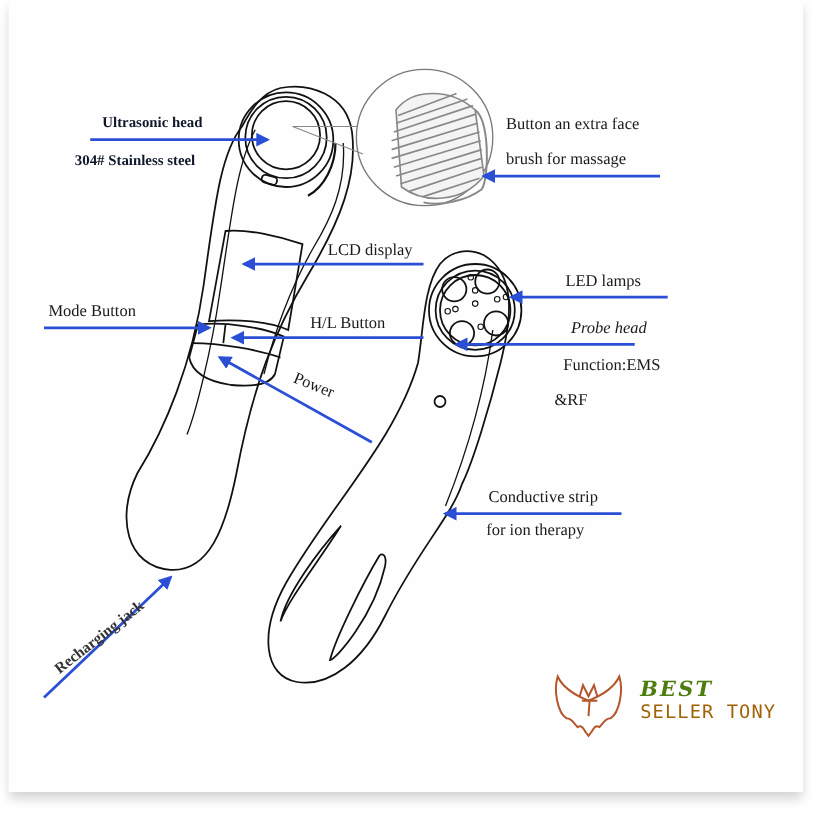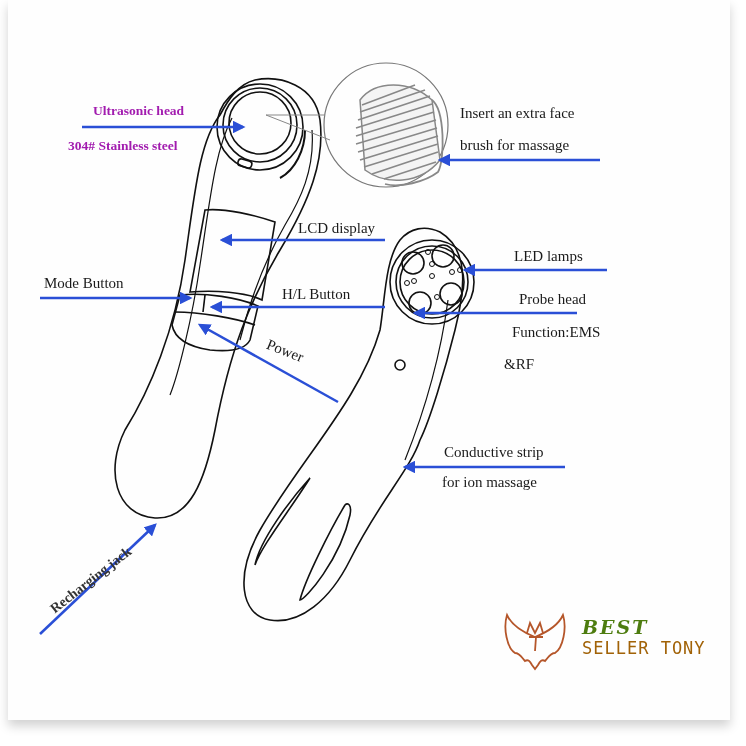--- a/index.html
+++ b/index.html
@@ -6,21 +6,21 @@
   body { width: 746px; height: 746px; position: relative; overflow: hidden; font-family: "Liberation Serif", "DejaVu Serif", serif; }
   .card {
     position: absolute; left: 8px; top: 0; width: 502px; height: 720px;
     background: #ffffff;
     box-shadow: 0 6px 10px rgba(0,0,0,0.18);
     width: 722px;
   }
   .card-inner { position:absolute; left:0; top:0; width:722px; height:720px; background:#fefefe; }
   svg.diagram { position: absolute; left: 0; top: 0; }
   .lbl { position: absolute; color: #1a1a1a; font-size: 15px; white-space: nowrap; line-height: 1; }
-  .lbl.sm { font-size: 13.5px; font-weight: bold; color:#a21caf; }
+  .lbl.sm { font-size: 13.5px; font-weight: bold; color:#0f172a; }
   .lbl.rot-power { transform-origin: left top; transform: rotate(22deg); }
   .lbl.rot-jack { transform-origin: left top; transform: rotate(-38deg); font-size: 14px; font-weight:bold; color:#333; }
   .brand { position: absolute; left: 500px; top: 608px; }
   .brand-best { position: absolute; left: 82px; top: 8px; font-family: "DejaVu Serif", serif; font-style: italic; font-weight: bold; font-size: 19px; letter-spacing: 2px; color: #4d7c0f; white-space: nowrap; }
   .brand-seller { position: absolute; left: 82px; top: 30px; font-family: "DejaVu Sans Mono", "Liberation Mono", monospace; font-size: 17px; letter-spacing: 1px; color: #a16207; white-space: nowrap; }
 </style>
 </head>
 <body>
 
 <div class="card">
@@ -108,30 +108,30 @@
 
   <g fill="none" stroke="#b5562a" stroke-width="1.8" transform="translate(505,613)">
     <path d="M2,2 C8,15 25,22 30,24 C35,22 52,15 58,2 C62,15 58,35 50,40 C45,40 43,45 40,48 C37,46 35,48 33,52 L30,56 L27,52 C25,48 23,46 20,48 C17,45 15,40 10,40 C2,35 -2,15 2,2 Z"></path>
     <path d="M22,20 L25,10 L30,20 L35,10 L38,20"></path>
     <path d="M24,24 L38,24 M31,24 L30,38"></path>
   </g>
 </svg>
 
 <div class="lbl sm" style="left:93px; top:104px;">Ultrasonic head</div>
 <div class="lbl sm" style="left:68px; top:139px;">304# Stainless steel</div>
-<div class="lbl" style="left:460px; top:106px;">Insert an extra face</div>
+<div class="lbl" style="left:460px; top:106px;">Button an extra face</div>
 <div class="lbl" style="left:460px; top:138px;">brush for massage</div>
 <div class="lbl" style="left:298px; top:221px;">LCD display</div>
 <div class="lbl" style="left:44px; top:276px;">Mode Button</div>
 <div class="lbl" style="left:282px; top:287px;">H/L Button</div>
 <div class="lbl rot-power" style="left:270px; top:337px;">Power</div>
 <div class="lbl" style="left:514px; top:249px;">LED lamps</div>
-<div class="lbl" style="left:519px; top:292px;">Probe head</div>
+<div class="lbl" style="left:519px; top:292px;font-style:italic;">Probe head</div>
 <div class="lbl" style="left:512px; top:325px;">Function:EMS</div>
 <div class="lbl" style="left:504px; top:357px;">&amp;RF</div>
 <div class="lbl" style="left:444px; top:445px;">Conductive strip</div>
-<div class="lbl" style="left:442px; top:475px;">for ion massage</div>
+<div class="lbl" style="left:442px; top:475px;">for ion therapy</div>
 <div class="lbl rot-jack" style="left:48px; top:605px;">Recharging jack</div>
 
 <div class="brand">
   <div class="brand-best">BEST</div>
   <div class="brand-seller">SELLER TONY</div>
 </div>
 
 </body></html>

